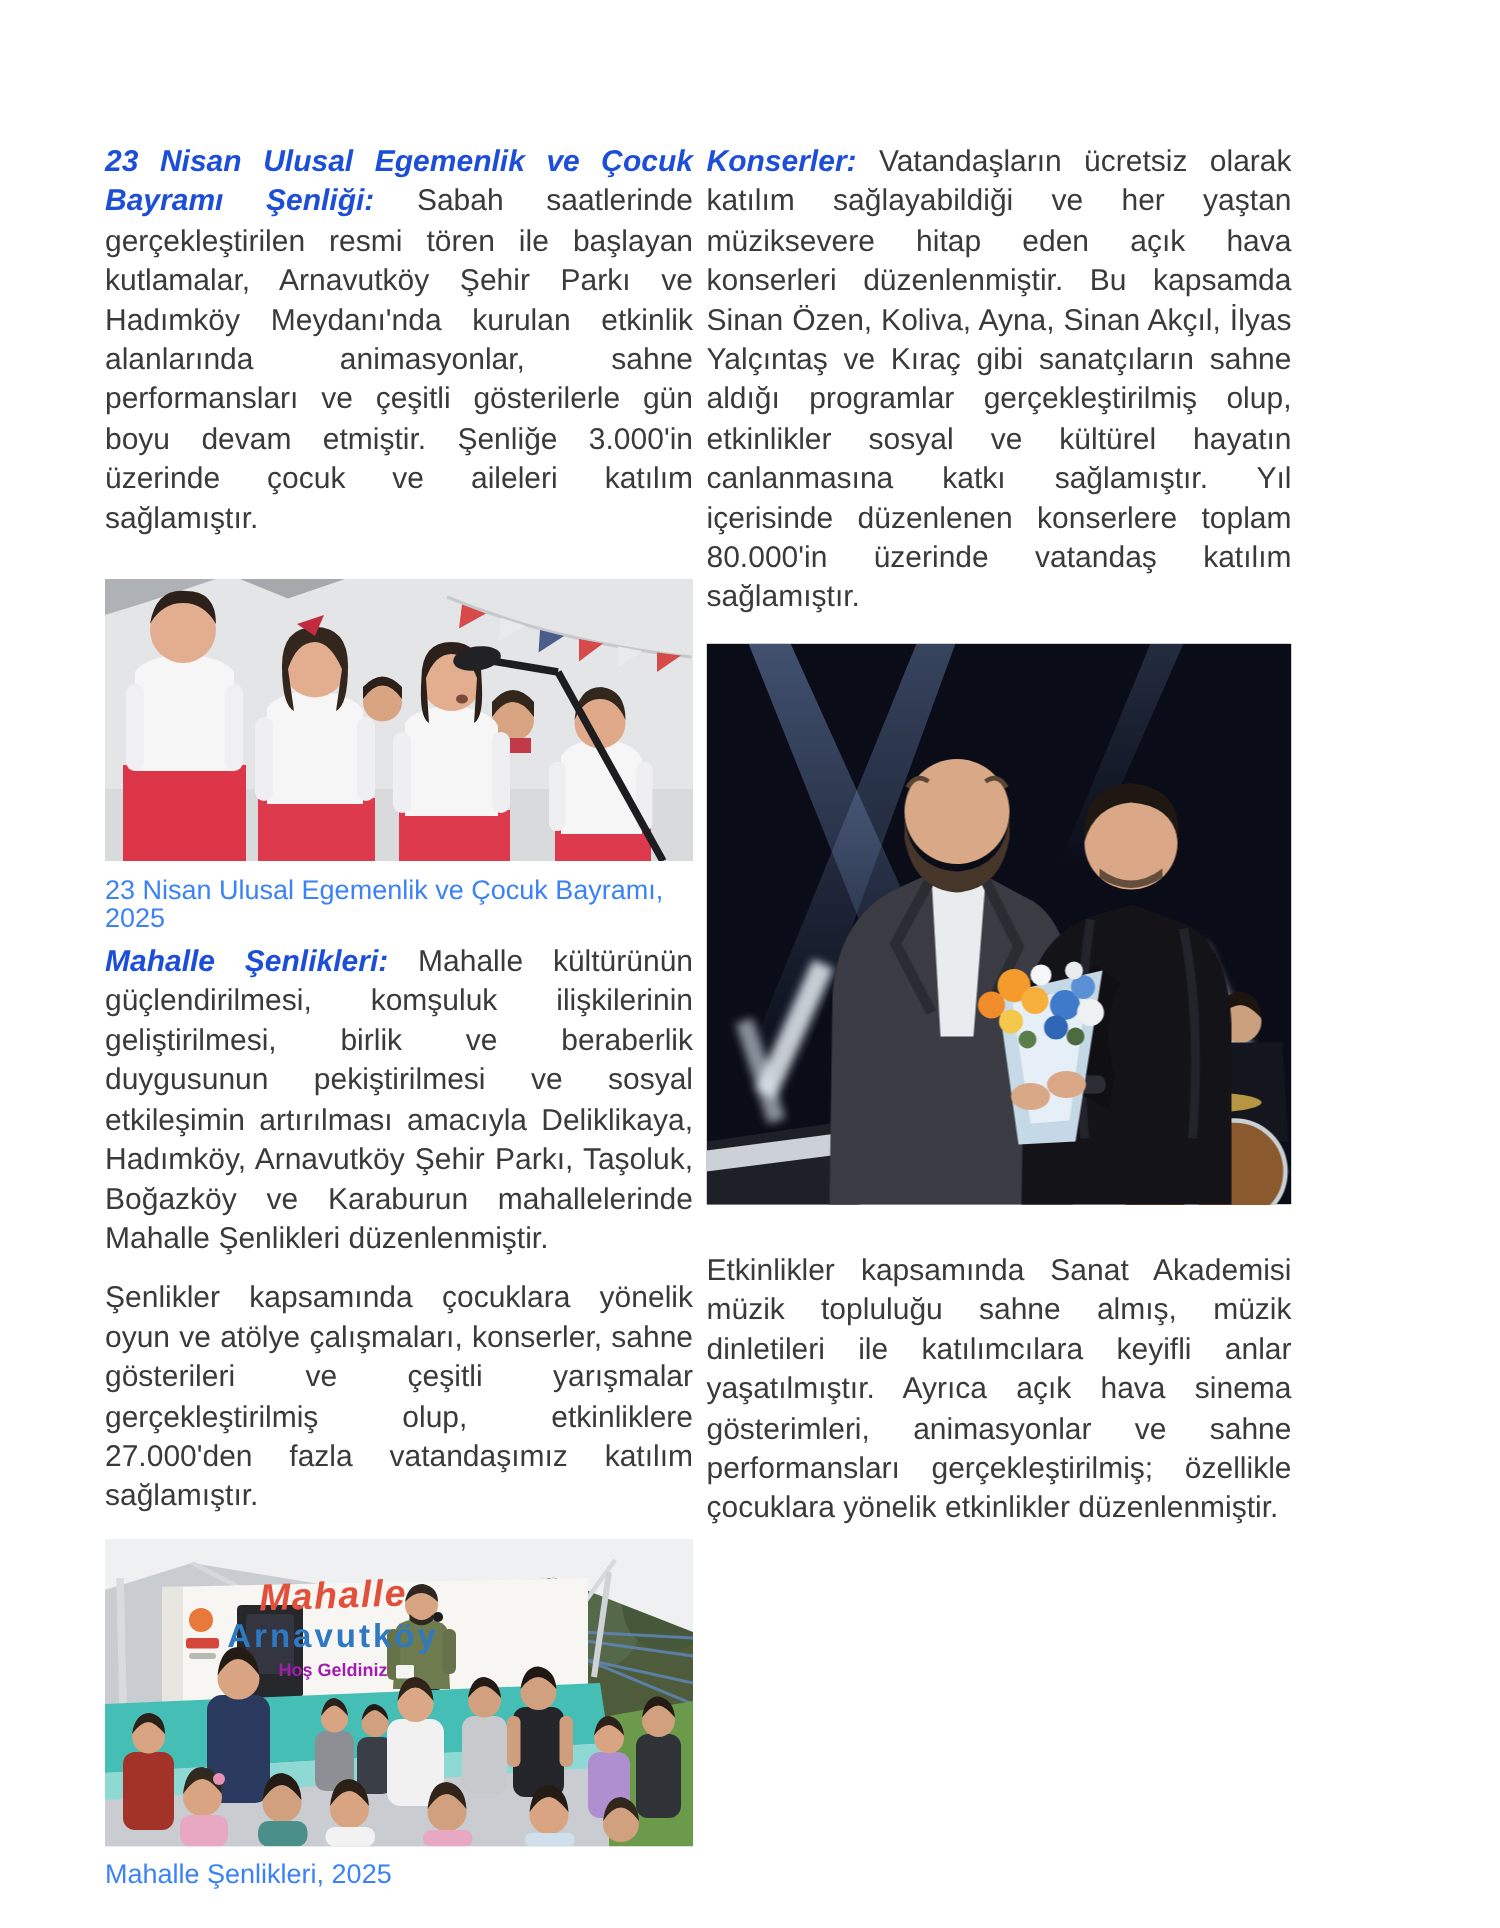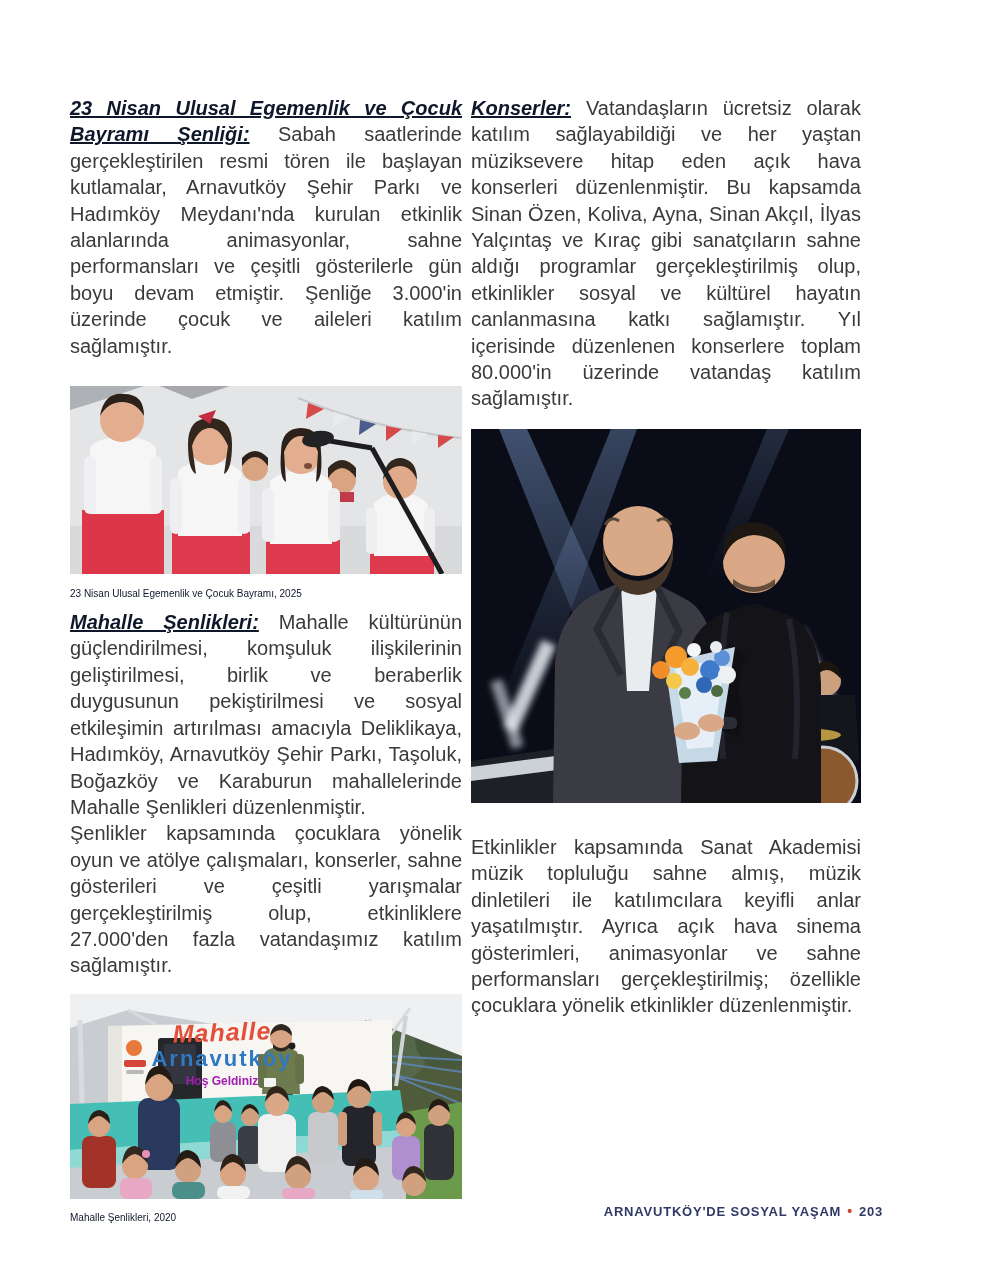--- a/index.html
+++ b/index.html
@@ -2,30 +2,30 @@
 <html lang="tr"><head>
 <meta charset="utf-8">
 <style>
   html,body{margin:0;padding:0;background:#ffffff;}
   .page{position:relative;width:1000px;height:1285px;background:#ffffff;overflow:hidden;
         font-family:"Liberation Sans", sans-serif;}
   .col{position:absolute;top:95px;}
   .col-left{left:70px;width:392px;}
   .col-right{left:471px;width:390px;}
   .para{margin:0;font-size:20px;line-height:26.4px;text-align:justify;color:#3a3a3a;}
-  .lead{font-weight:700;font-style:italic;color:#0f172a;text-decoration:underline;}
-  .caption{font-size:10px;line-height:19px;color:#0f172a;margin-top:9px;}
+  .lead{font-weight:700;font-style:italic;color:#1d4ed8;}
+  .caption{font-size:18px;line-height:19px;color:#3b82f6;margin-top:9px;}
   .photo{position:relative;overflow:hidden;background:#dddddd;}
   .photo svg{display:block;}
   .ph-choir{margin-top:27px;height:188px;}
   .ph-mahalle{margin-top:15px;height:205px;}
   .ph-concert{margin-top:17px;height:374px;}
   .mt-cap{margin-top:10px;}
   .mt-p2{margin-top:6px;}
-  .mt-p3{}
+  .mt-p3{margin-top:13px;}
   .mt-p3r{margin-top:31px;}
   .footer{position:absolute;left:493px;top:1203px;width:390px;text-align:right;
           font-size:13px;font-weight:700;letter-spacing:.8px;color:#2d3a66;}
   .footer .dot{color:#c5492c;margin:0 6px;font-size:14px;}
   
   .stage-text{position:absolute;text-align:center;white-space:nowrap;}
   .st1{left:72px;top:24px;width:160px;font-size:25px;font-weight:800;font-style:italic;
        color:#e2503c;transform:rotate(-2deg);letter-spacing:1px;}
   .st2{left:62px;top:52px;width:180px;font-size:22px;font-weight:800;color:#2f78c2;
        letter-spacing:2px;}
@@ -215,21 +215,21 @@
             <path d="M283,182 Q285,164 296,164 Q308,166 309,182 Q301,172 296,172 Q290,172 283,182 Z" fill="#241b14"></path>
             <rect x="280" y="196" width="33" height="9" rx="4" fill="#cfe0ec"></rect>
           <circle cx="344" cy="190" r="12" fill="#d0a07f"></circle>
             <path d="M332,188 Q334,172 344,172 Q355,174 356,188 Q349,179 344,179 Q338,179 332,188 Z" fill="#32271c"></path>
         </g>
       </svg>
       <span class="stage-text st1">Mahalle</span>
       <span class="stage-text st2">Arnavutköy</span>
       <span class="stage-text st3">Hoş Geldiniz</span>
     </div>
-    <div class="caption">Mahalle Şenlikleri, 2020</div>
+    <div class="caption">Mahalle Şenlikleri, 2025</div>
 
   </div>
 
   <div class="col col-right">
 
     <p class="para"><span class="lead">Konserler:</span> <span>Vatandaşların ücretsiz olarak katılım sağlayabildiği ve her yaştan müziksevere hitap eden açık hava konserleri düzenlenmiştir. Bu kapsamda Sinan Özen, Koliva, Ayna, Sinan Akçıl, İlyas Yalçıntaş ve Kıraç gibi sanatçıların sahne aldığı programlar gerçekleştirilmiş olup, etkinlikler sosyal ve kültürel hayatın canlanmasına katkı sağlamıştır. Yıl içerisinde düzenlenen konserlere toplam 80.000'in üzerinde vatandaş katılım sağlamıştır.</span></p>
 
     <div class="photo ph-concert">
       <svg width="390" height="374" viewBox="0 0 390 374">
         <defs>
@@ -310,17 +310,14 @@
           <ellipse cx="240" cy="294" rx="13" ry="9" fill="#dba887"></ellipse>
         </g>
       </svg>
     </div>
 
 
     <p class="para mt-p3r">Etkinlikler kapsamında Sanat Akademisi müzik topluluğu sahne almış, müzik dinletileri ile katılımcılara keyifli anlar yaşatılmıştır. Ayrıca açık hava sinema gösterimleri, animasyonlar ve sahne performansları gerçekleştirilmiş; özellikle çocuklara yönelik etkinlikler düzenlenmiştir.</p>
 
   </div>
 
-  <div class="footer">
-    <span>ARNAVUTKÖY'DE SOSYAL YAŞAM</span><span class="dot">•</span><span>203</span>
-  </div>
 
 </div>
 
 </body></html>

